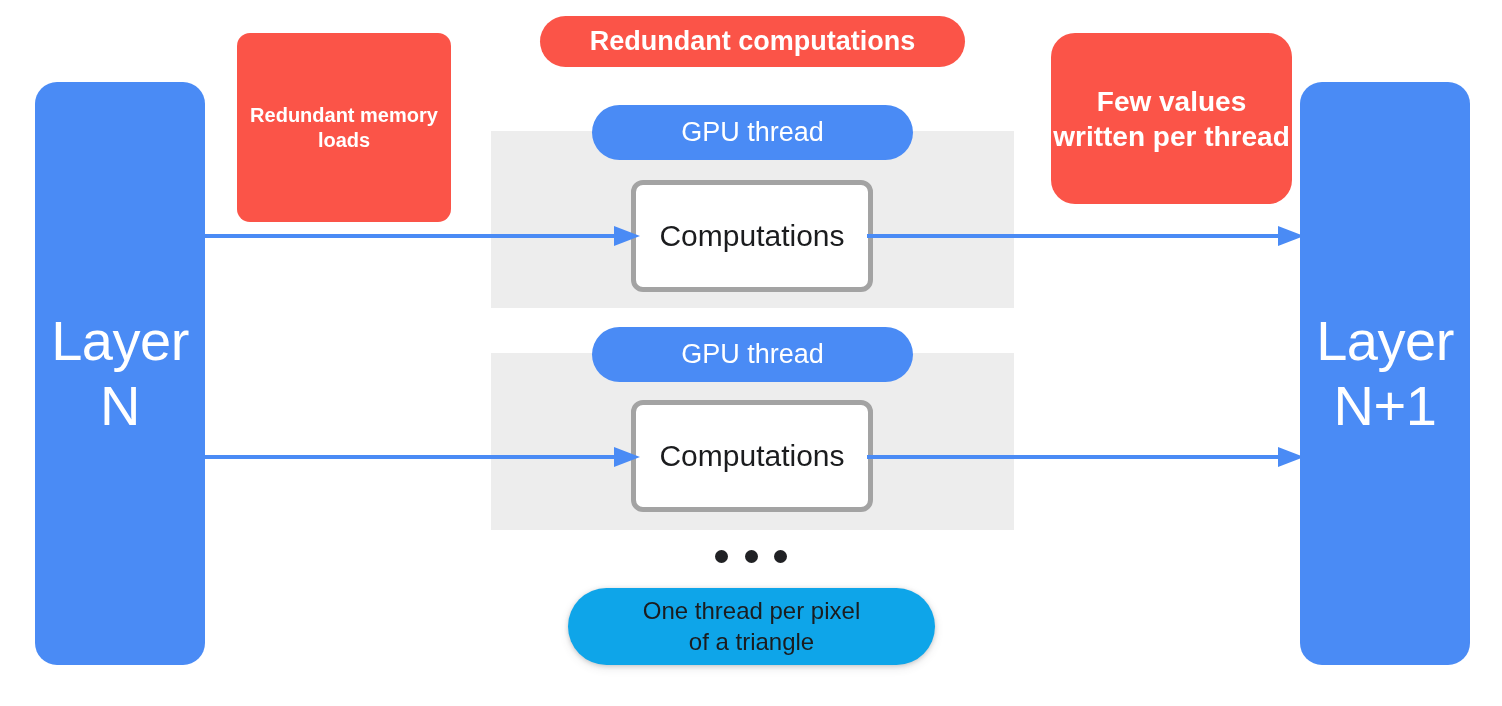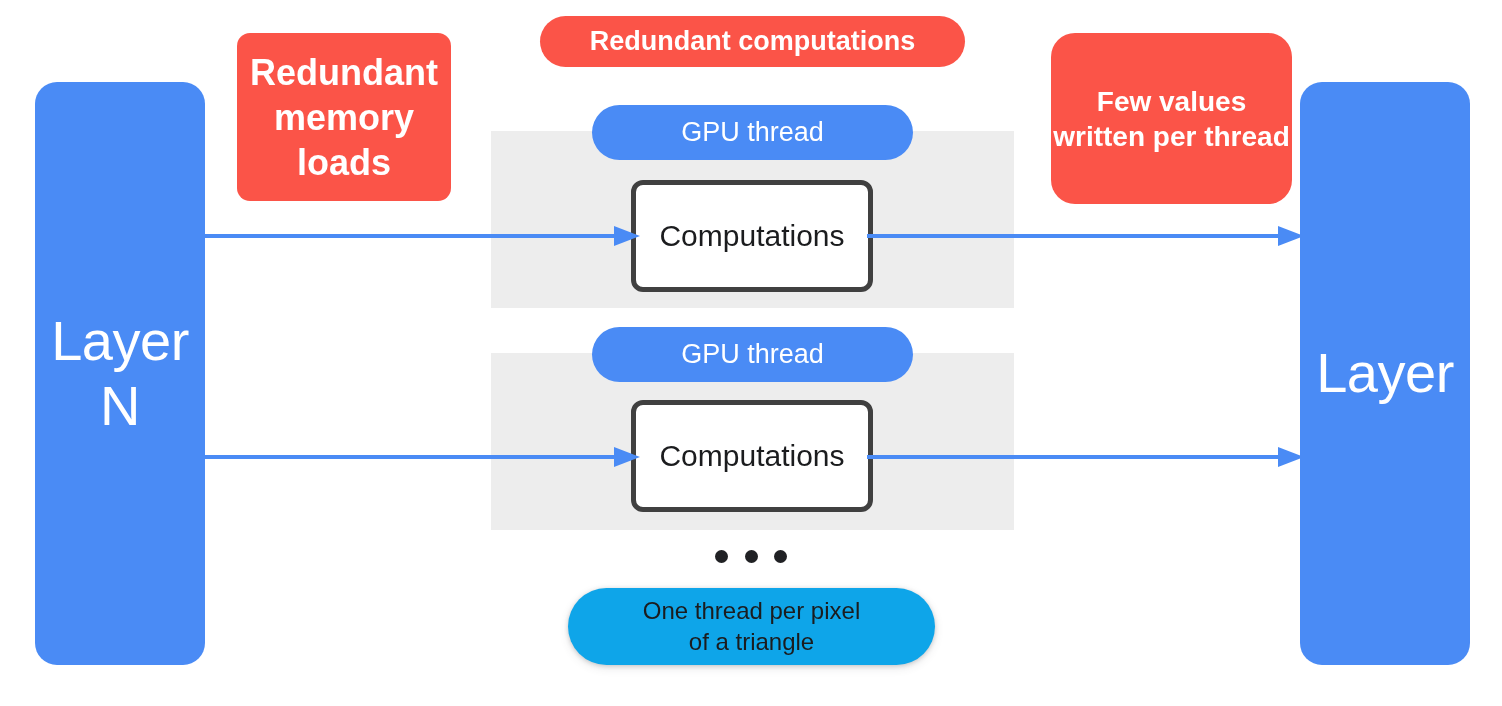--- a/index.html
+++ b/index.html
@@ -43,23 +43,23 @@
     background: #fb5448;
     color: #ffffff;
     font-weight: 700;
     display: flex;
     align-items: center;
     justify-content: center;
     text-align: center;
     line-height: 1.25;
   }
   #callout-memory-loads {
-    left: 237px; top: 33px; width: 214px; height: 168px;
+    left: 237px; top: 33px; width: 214px; height: 189px;
     border-radius: 13px;
-    font-size: 36px;
+    font-size: 20px;
   }
   #callout-written-per-thread {
     left: 1051px; top: 33px; width: 241px; height: 171px;
     border-radius: 24px;
     font-size: 28px;
   }
   #callout-redundant-computations {
     left: 540px; top: 16px; width: 425px; height: 51px;
     border-radius: 26px;
     font-size: 27px;
@@ -93,21 +93,21 @@
   #gpu-thread-pill-1 { top: 105px; }
   #gpu-thread-pill-2 { top: 327px; }
 
   
   .computations-box {
     position: absolute;
     left: 631px;
     width: 242px;
     height: 112px;
     background: #ffffff;
-    border: 5px solid #404040;
+    border: 5px solid #a3a3a3;
     border-radius: 12px;
     box-sizing: border-box;
     color: #1b1c1e;
     font-size: 30px;
     font-weight: 400;
     display: flex;
     align-items: center;
     justify-content: center;
   }
   #computations-box-1 { top: 180px; }
@@ -220,16 +220,16 @@
     <span class="dot"></span>
     <span class="dot"></span>
     <span class="dot"></span>
   </div>
 
   <div id="caption-one-thread-per-pixel">
     <span><span>One thread per pixel</span><br><span>of a triangle</span></span>
   </div>
 
   <div class="layer-block" id="layer-n-plus">
-    <span><span>Layer</span><br></span>
+    <span><span>Layer</span><br><span>N+1</span></span>
   </div>
 
 </div>
 
 </body></html>

